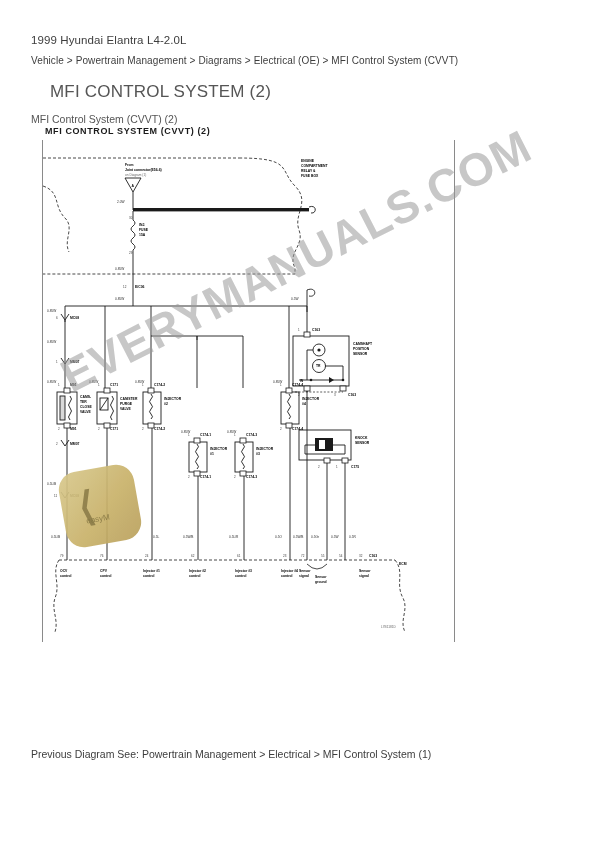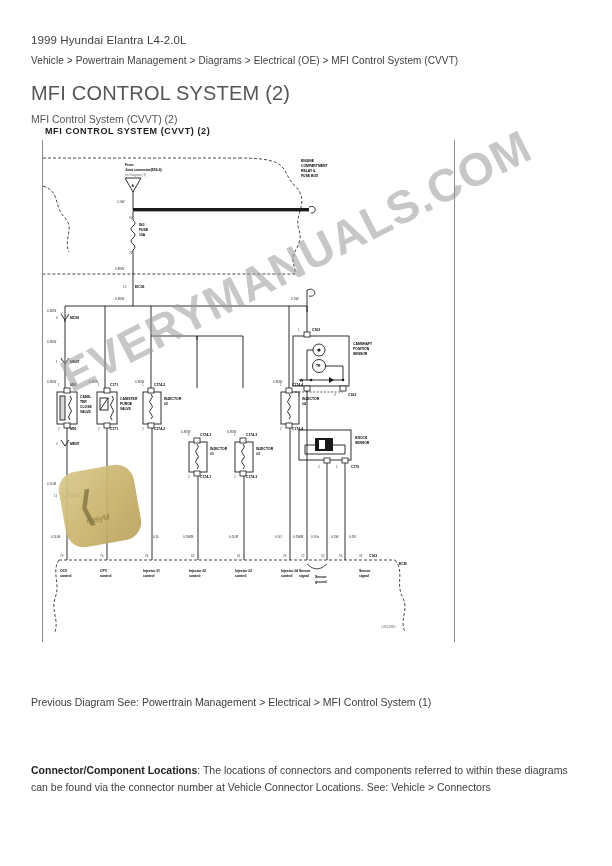--- a/index.html
+++ b/index.html
@@ -10,21 +10,21 @@
     color:#3a3a3a;
     overflow:hidden;
     position:relative;
   }
   .page{position:relative;width:612px;height:866px;}
 
   
   .hdr{position:absolute;left:31px;top:33px;width:550px;}
   .hdr-vehicle{font-size:11.5px;color:#3d3d3d;letter-spacing:.1px;line-height:15px;}
   .hdr-crumb{font-size:10px;color:#3d3d3d;letter-spacing:.1px;line-height:15px;margin-top:5px;}
-  .hdr-title{font-size:20px;color:#555;font-weight:400;margin-top:14px;letter-spacing:.2px;}
+  .hdr-title{font-size:17px;color:#555;font-weight:400;margin-top:14px;letter-spacing:.2px;margin-left:19px;}
 
   
   .dg-cap{position:absolute;left:31px;top:113px;font-size:10.5px;color:#555;}
   .dg-cap2{position:absolute;left:45px;top:126px;font-size:9px;color:#1a1a1a;font-weight:bold;letter-spacing:.6px;}
 
   
   .frame{position:absolute;left:42px;top:140px;width:411px;height:502px;
          border-left:1px solid #8a8a8a;border-right:1px solid #8a8a8a;
          background:#fff;overflow:hidden;}
   .frame .inner{position:absolute;inset:0;}
@@ -39,21 +39,21 @@
   .logo{position:absolute;left:62px;top:468px;width:76px;height:76px;
         background:linear-gradient(135deg,#d8c98d 0%,#c9b26a 55%,#b9a05c 100%);
         border-radius:18px;transform:rotate(-10deg);opacity:.92;}
   .logo .chev{position:absolute;left:17px;top:16px;font-size:40px;color:#7a6a33;
         font-weight:bold;line-height:40px;opacity:.8;}
   .logo .lt{position:absolute;left:22px;top:46px;font-size:8px;color:#7a6a33;opacity:.85;}
 
   
   .foot{position:absolute;left:31px;font-size:10.5px;color:#3d3d3d;}
   .f1{top:694px;}
-  .f2{top:696px;}
+  .f2{top:748px;}
   .note{position:absolute;left:31px;top:762px;width:552px;font-size:10.5px;
         color:#3d3d3d;line-height:17px;}
   .note b{font-weight:bold;color:#1f1f1f;}
   .tb{font-family:"Liberation Sans",sans-serif;font-size:3.4px;fill:#000;font-weight:bold;}
   .tw{font-family:"Liberation Sans",sans-serif;font-size:3.2px;fill:#2a2a2a;}
   .tg{font-family:"Liberation Sans",sans-serif;font-size:3.2px;fill:#6a6a6a;}
   .tpin{font-family:"Liberation Sans",sans-serif;font-size:3px;fill:#3a3a3a;}
 </style>
 </head>
 <body>
@@ -354,17 +354,14 @@
   </div>
 
   <div class="wm">EVERYMANUALS.COM</div>
   <div class="logo">
     <div class="chev">⟨</div>
     <div class="lt">easyM</div>
   </div>
 
   <div class="foot f2">Previous Diagram See: Powertrain Management &gt; Electrical &gt; MFI Control System (1)</div>
 
-  <div class="note">
-    <b>Connector/Component Locations</b><span>: The locations of connectors and components referred to within these diagrams can be found via the connector number at Vehicle Connector Locations. See: Vehicle &gt; Connectors</span>
-  </div>
 
 </div>
 
 </body></html>

